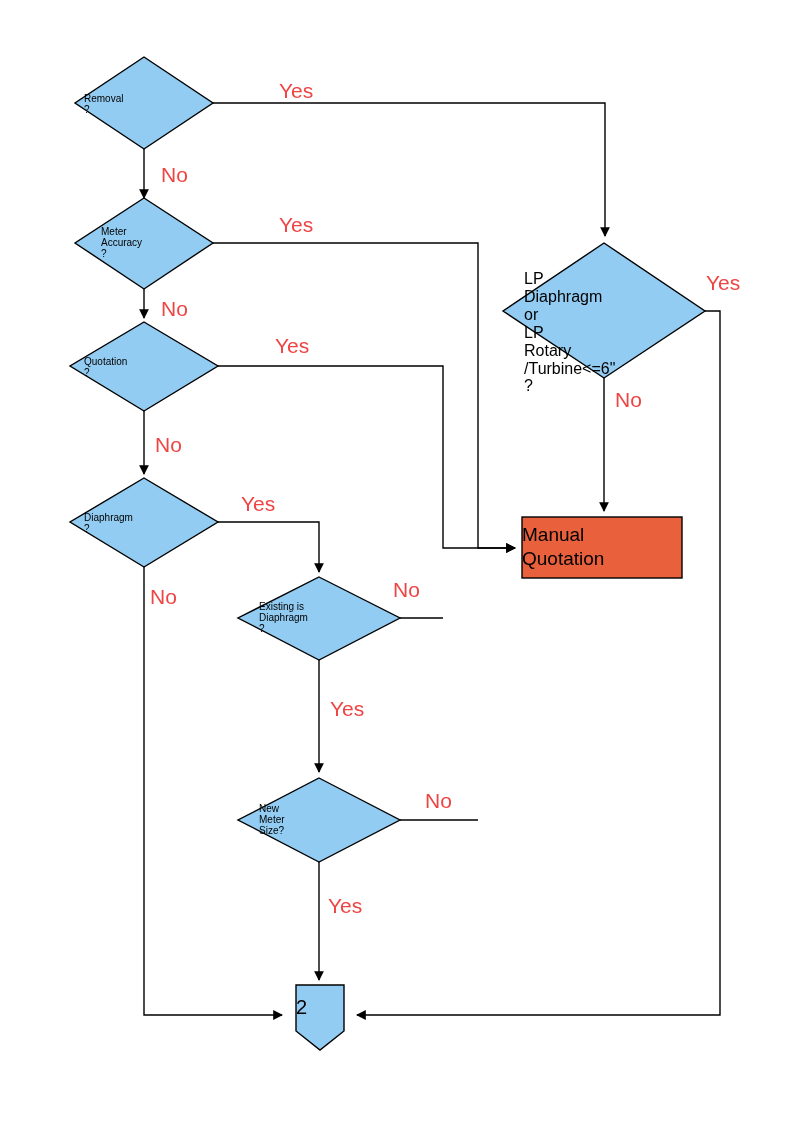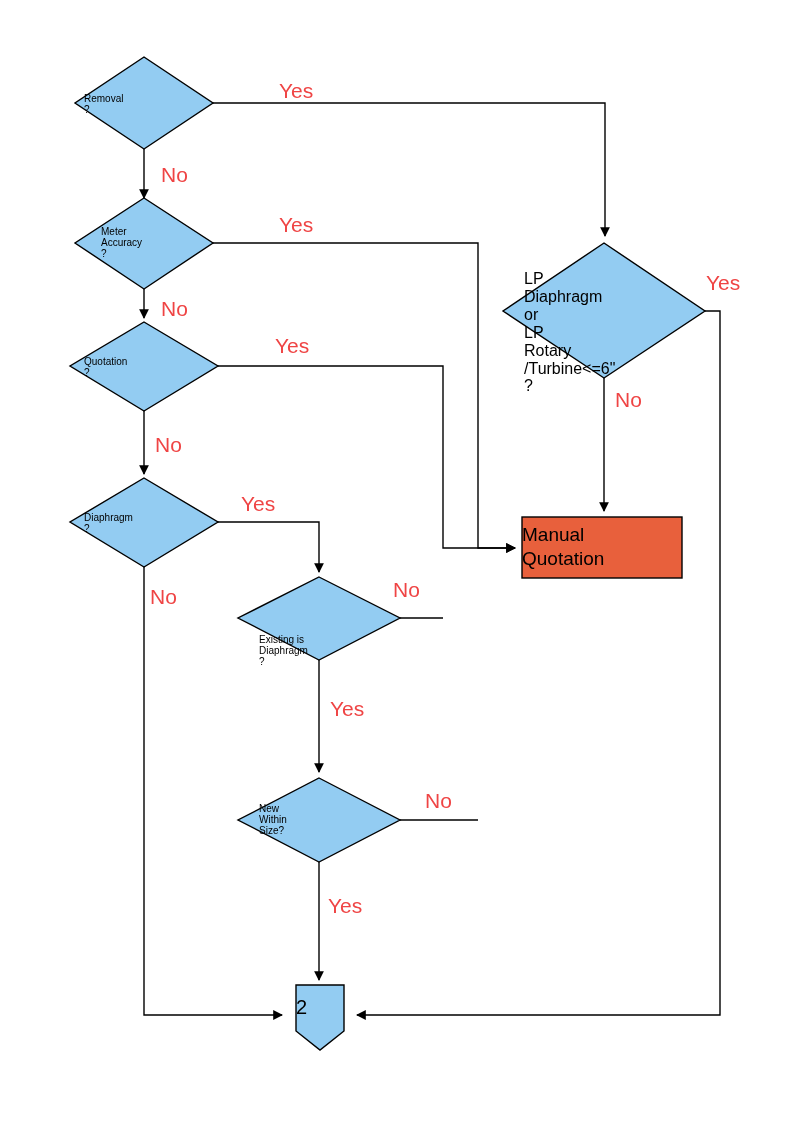--- a/index.html
+++ b/index.html
@@ -137,26 +137,26 @@
   <div class="node-label lbl-diamond" style="left:101px; top:226px; width:120px;">Meter
 Accuracy
 ?</div>
 
   <div class="node-label lbl-diamond" style="left:84px; top:356px; width:120px;">Quotation
 ?</div>
 
   <div class="node-label lbl-diamond" style="left:84px; top:512px; width:120px;">Diaphragm
 ?</div>
 
-  <div class="node-label lbl-diamond" style="left:259px; top:601px; width:120px;margin-top:33px;">Existing is
+  <div class="node-label lbl-diamond" style="left:259px; top:601px; width:120px;">Existing is
 Diaphragm
 ?</div>
 
   <div class="node-label lbl-diamond" style="left:259px; top:803px; width:120px;">New
-Within
+Meter
 Size?</div>
 
   <div class="node-label lbl-diamond-lp" style="left:524px; top:270px; width:160px;">LP
 Diaphragm
 or
 LP
 Rotary
 /Turbine&lt;=6"
 ?</div>
 

